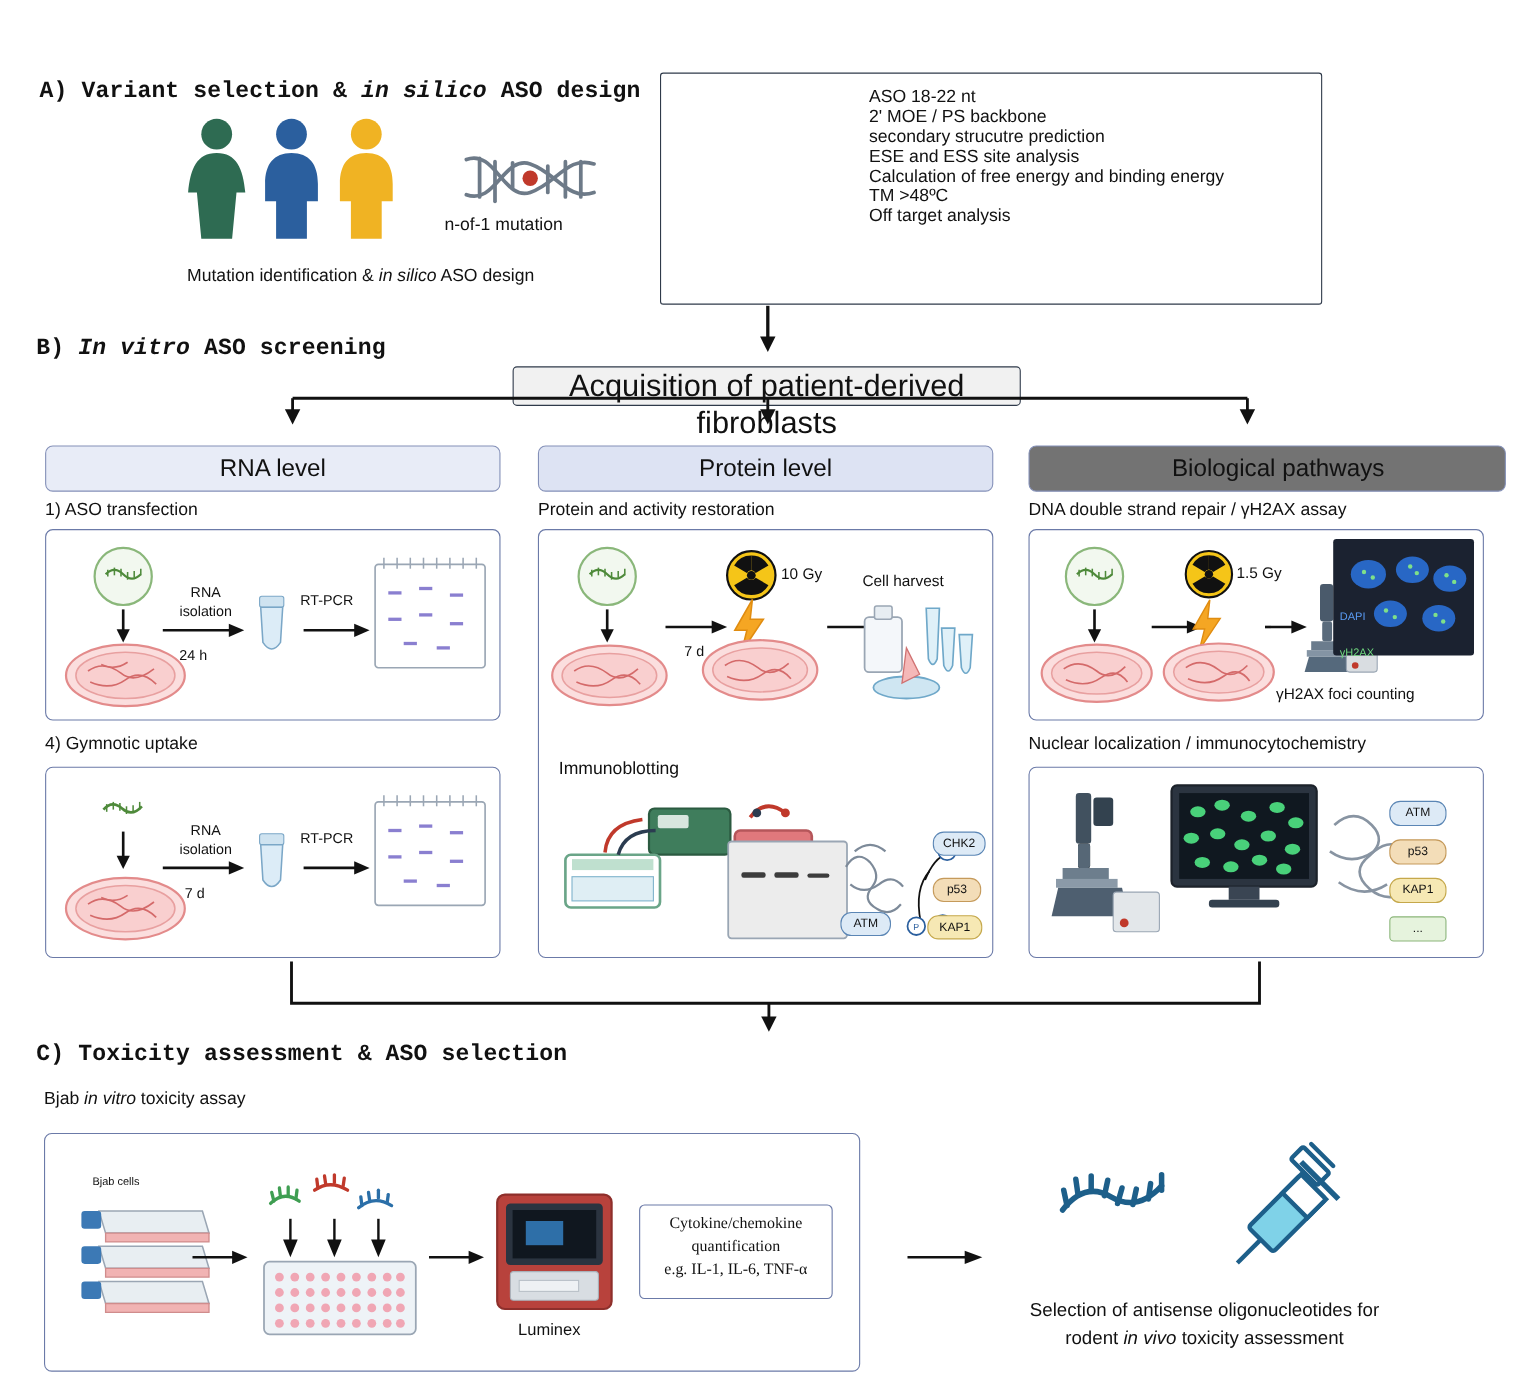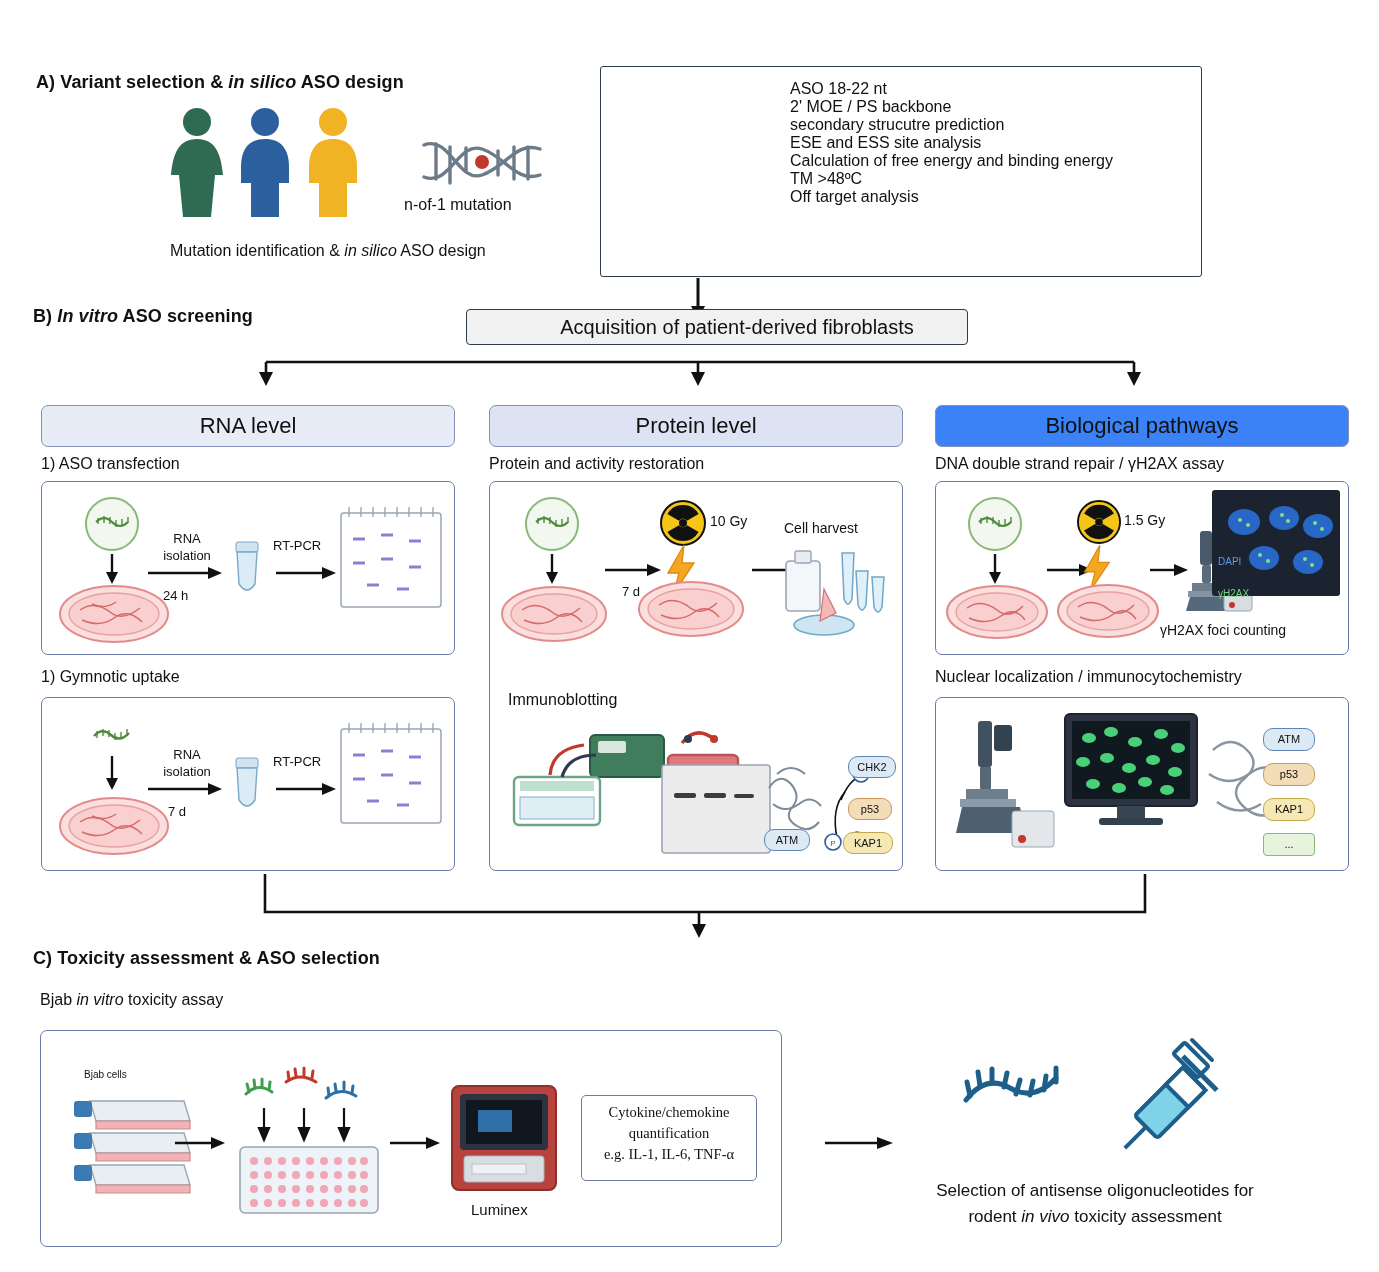--- a/index.html
+++ b/index.html
@@ -1,28 +1,28 @@
 <!DOCTYPE html>
 <html><head>
 <meta charset="utf-8">
 <style>
   html,body{margin:0;padding:0;background:#ffffff;}
   body{width:1379px;height:1272px;position:relative;font-family:"Liberation Sans",sans-serif;color:#111;overflow:hidden;}
   .abs{position:absolute;}
-  .sec-title{font-size:18px;font-weight:bold;letter-spacing:.1px;}
+  .sec-title{font-size:21px;font-weight:bold;letter-spacing:.1px;font-family:Liberation Mono, monospace;}
   .sec-title i{font-style:italic;}
   .label{font-size:16px;}
   .small{font-size:13px;}
   .tiny{font-size:10px;}
   .box{border:1.5px solid #6b7aa8;border-radius:7px;background:#fff;}
   .boxdark{border:1.5px solid #2f3a4a;border-radius:4px;background:#f1f1f1;}
   .hdr{border:1.5px solid #8490b8;border-radius:7px;text-align:center;font-size:22px;padding:7px 0;}
   .hdr1{background:#e8ecf7;}
   .hdr2{background:#dde3f3;}
-  .hdr3{background:#3b82f6;}
+  .hdr3{background:#737373;padding-left:20px;}
   .ctr{text-align:center;}
   svg{display:block;overflow:visible;}
   .infobox{border:1.5px solid #2f3a4a;border-radius:3px;background:#fff;}
   .cap{font-size:13px;}
 </style>
 </head>
 <body>
 
 <div class="abs sec-title" style="left:36px;top:72px;">
   <span>A) Variant selection &amp; </span><i>in silico</i><span> ASO design</span>
@@ -115,21 +115,21 @@
   <svg width="30" height="44" viewBox="0 0 30 44">
     <line x1="15" y1="0" x2="15" y2="30" stroke="#111" stroke-width="3"></line>
     <path d="M8 28 L15 42 L22 28 Z" fill="#111"></path>
   </svg>
 </div>
 
 <div class="abs sec-title" style="left:33px;top:306px;">
   <span>B) </span><i>In vitro</i><span> ASO screening</span>
 </div>
 
-<div class="abs boxdark ctr" style="left:466px;top:309px;width:460px;height:34px;line-height:34px;font-size:20px;padding-left:40px;">Acquisition of patient-derived fibroblasts</div>
+<div class="abs boxdark ctr" style="left:466px;top:333px;width:460px;height:34px;line-height:34px;font-size:28px;">Acquisition of patient-derived fibroblasts</div>
 
 <div class="abs" style="left:240px;top:360px;">
   <svg width="920" height="32" viewBox="0 0 920 32">
     <line x1="26" y1="2" x2="894" y2="2" stroke="#111" stroke-width="2.6"></line>
     <line x1="26" y1="2" x2="26" y2="14" stroke="#111" stroke-width="2.6"></line>
     <line x1="458" y1="2" x2="458" y2="14" stroke="#111" stroke-width="2.6"></line>
     <line x1="894" y1="2" x2="894" y2="14" stroke="#111" stroke-width="2.6"></line>
     <path d="M19 12 L26 26 L33 12 Z" fill="#111"></path>
     <path d="M451 12 L458 26 L465 12 Z" fill="#111"></path>
     <path d="M887 12 L894 26 L901 12 Z" fill="#111"></path>
@@ -208,21 +208,21 @@
       <line x1="70" y1="36" x2="82" y2="36"></line>
         <line x1="14" y1="58" x2="26" y2="58"></line>
       <line x1="42" y1="54" x2="54" y2="54"></line>
         <line x1="70" y1="62" x2="82" y2="62"></line>
       <line x1="28" y1="80" x2="40" y2="80"></line>
         <line x1="58" y1="84" x2="70" y2="84"></line>
     </g>
   </svg>
 </div>
 
-<div class="abs label" style="left:41px;top:668px;">1) Gymnotic uptake</div>
+<div class="abs label" style="left:41px;top:668px;">4) Gymnotic uptake</div>
 <div class="abs box" style="left:41px;top:697px;width:412px;height:172px;"></div>
 <div class="abs" style="left:52px;top:708px;">
   <svg width="130" height="152" viewBox="0 0 130 152">
     <path d="M42 28 q8 -9 17 -1 q9 8 18 -2" stroke="#4e8a3a" stroke-width="2.4" fill="none"></path>
     <g stroke="#4e8a3a" stroke-width="1.4">
       <line x1="45" y1="23" x2="45" y2="30"></line>
         <line x1="51" y1="21" x2="51" y2="28"></line>
       <line x1="57" y1="22" x2="57" y2="29"></line>
         <line x1="63" y1="25" x2="63" y2="32"></line>
       <line x1="69" y1="24" x2="69" y2="31"></line>

